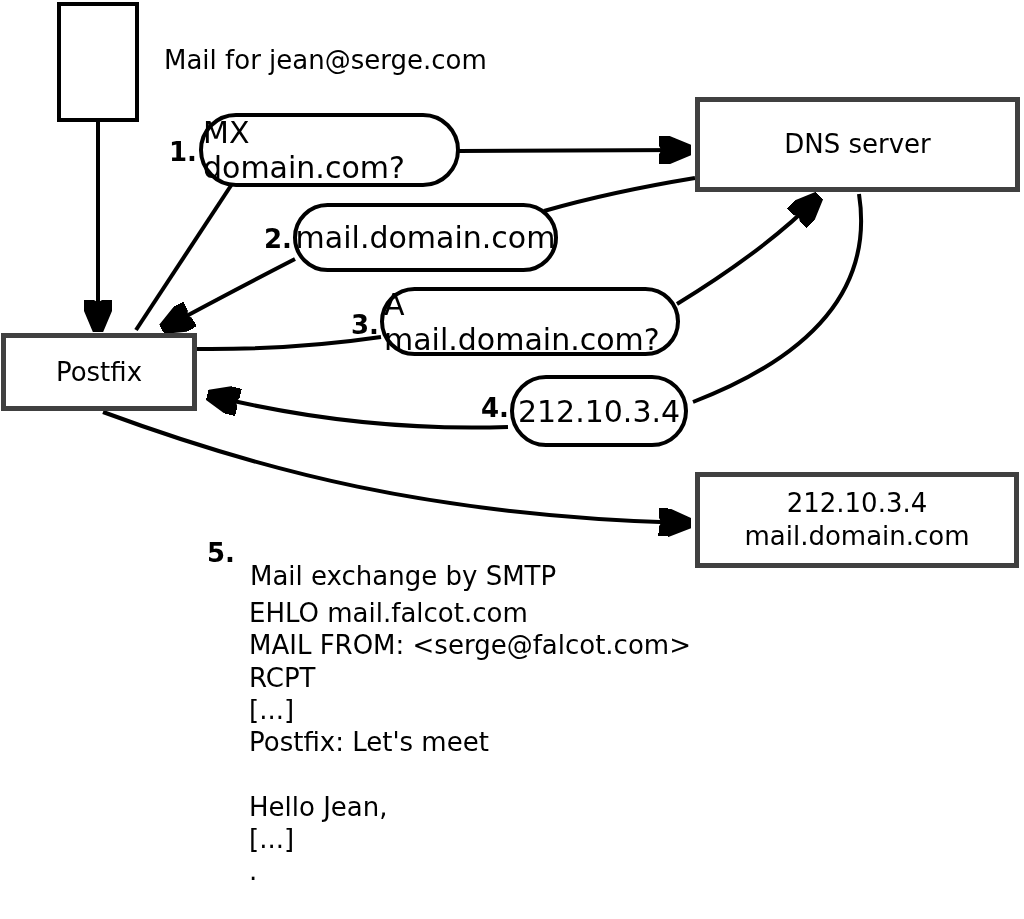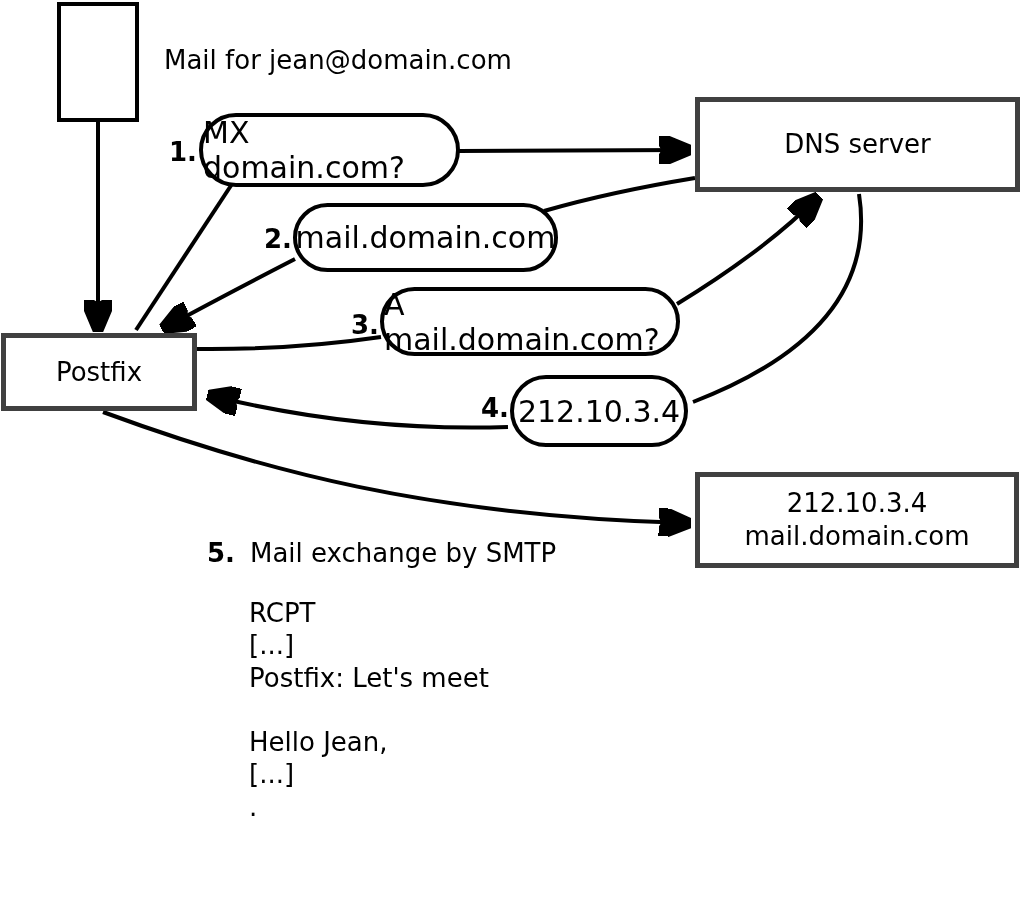--- a/index.html
+++ b/index.html
@@ -30,21 +30,21 @@
     font-size:30px;
   }
   .stepnum{
     position:absolute;z-index:3;width:36px;text-align:right;
     font-size:26px;font-weight:bold;line-height:32px;
   }
   .caption{
     position:absolute;z-index:2;font-size:26px;line-height:32px;white-space:nowrap;
   }
   .step5-label{
-    position:absolute;z-index:2;font-size:26px;line-height:32px;white-space:nowrap;
+    position:absolute;z-index:2;font-size:26px;line-height:32px;white-space:nowrap;margin-top:23px;
   }
   .smtp{
     position:absolute;left:249px;top:597px;z-index:2;
     font-size:26px;
   }
   .smtp-line{height:32.3px;line-height:32.3px;white-space:pre;}
 </style>
 </head>
 <body>
 
@@ -63,21 +63,21 @@
     <path d="M295,259 Q225,295 166,327" marker-end="url(#arrow)"></path>
     <path d="M197,349 Q292,350 381,337"></path>
     <path d="M677,304 Q765,250 816,199" marker-end="url(#arrow)"></path>
     <path d="M859,194 Q880,330 693,402"></path>
     <path d="M508,427 Q360,432 212,396" marker-end="url(#arrow)"></path>
     <path d="M103,412 C260,470 430,516 686,523" marker-end="url(#arrow)"></path>
   </svg>
 
   <div class="mailrect" style="left:57px;top:2px;width:82px;height:120px;"></div>
 
-  <div class="caption" style="left:164px;top:44px;">Mail for jean@domain.com</div>
+  <div class="caption" style="left:164px;top:44px;">Mail for jean@serge.com</div>
 
   <div class="box" style="left:695px;top:97px;width:325px;height:95px;">
     <span>DNS server</span>
   </div>
 
   <div class="box" style="left:1px;top:333px;width:196px;height:78px;text-align:center;">
     <span>Postfix</span>
   </div>
 
   <div class="box" style="left:695px;top:472px;width:324px;height:96px;">
@@ -104,20 +104,22 @@
 
   <div class="stepnum" style="left:473px;top:392px;">4.</div>
   <div class="pill" style="left:510px;top:375px;width:178px;height:72px;">
     <span>212.10.3.4</span>
   </div>
 
   <div class="stepnum" style="left:199px;top:537px;">5.</div>
   <div class="step5-label" style="left:250px;top:537px;">Mail exchange by SMTP</div>
 
   <div class="smtp">
+    <div class="smtp-line">EHLO mail.falcot.com</div>
+    <div class="smtp-line">MAIL FROM: &lt;serge@falcot.com&gt;</div>
     <div class="smtp-line">RCPT</div>
     <div class="smtp-line">[...]</div>
     <div class="smtp-line">Postfix: Let's meet</div>
     <div class="smtp-line"></div>
     <div class="smtp-line">Hello Jean,</div>
     <div class="smtp-line">[...]</div>
     <div class="smtp-line">.</div>
   </div>
 
 </div>

